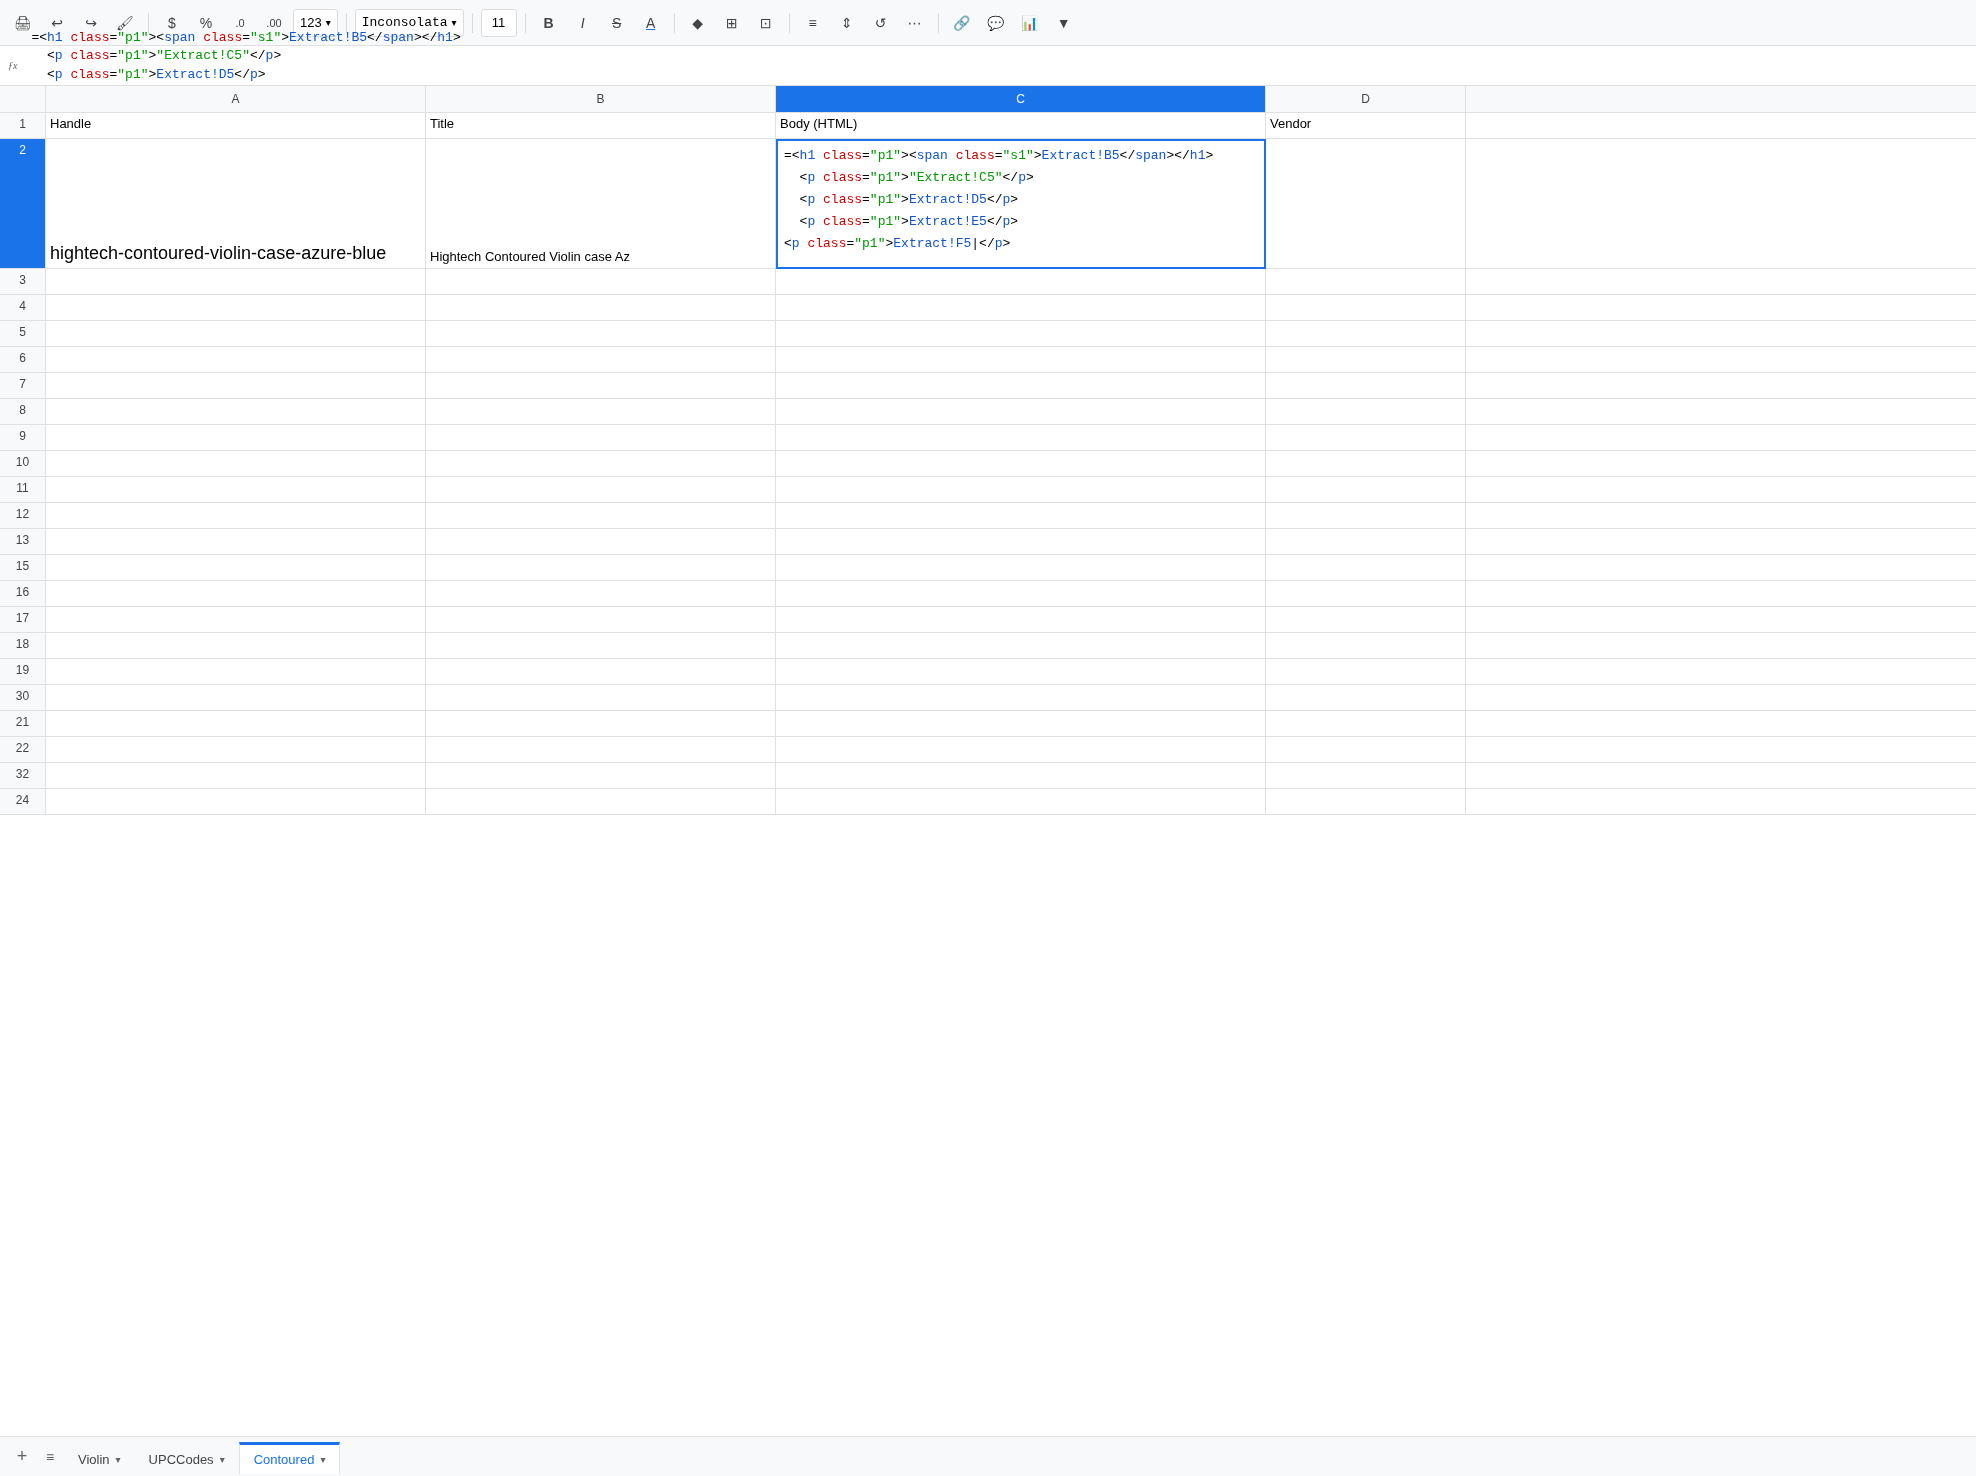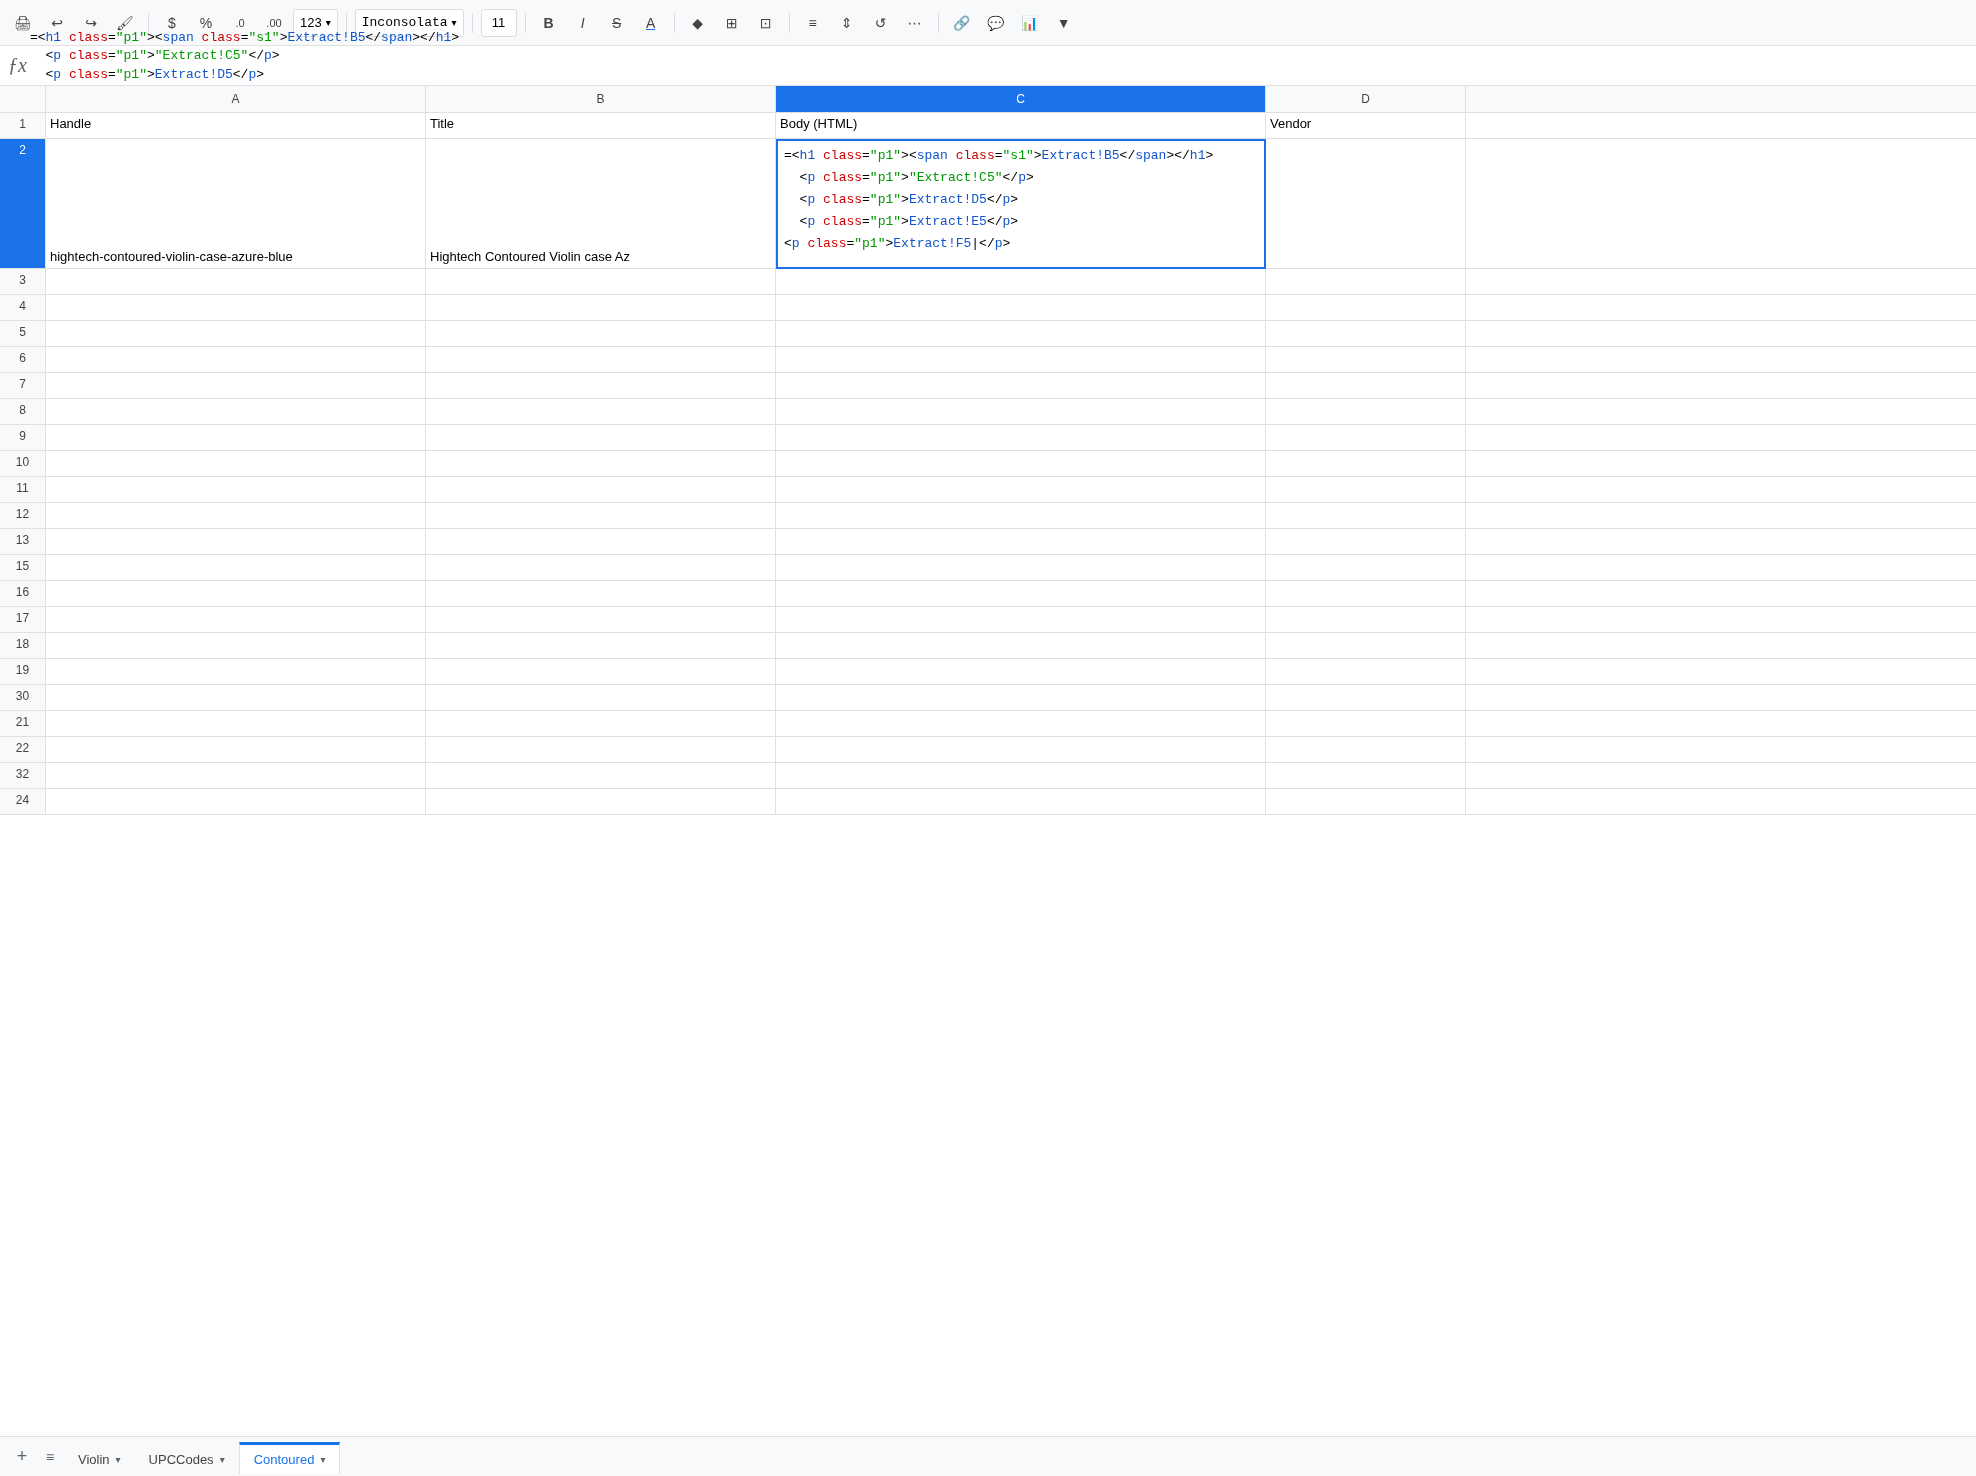--- a/index.html
+++ b/index.html
@@ -64,22 +64,22 @@
       display: flex;
       align-items: center;
       height: 40px;
       border-bottom: 1px solid #e0e0e0;
       background: #fff;
       padding: 0 8px;
     }
     .formula-icon {
       font-style: italic;
       color: #5f6368;
-      font-size: 20px;
-      margin-right: 3px;
+      font-size: 10px;
+      margin-right: 14px;
       font-family: serif;
     }
     .formula-content {
       flex: 1;
       font-family: 'Courier New', monospace;
       font-size: 13px;
       line-height: 1.4;
     }
     .formula-line { display: block; }
 
@@ -332,21 +332,21 @@
     <div class="sheet-row" style="min-height:26px;">
       <div class="row-num">1</div>
       <div class="sheet-cell col-a header-cell">Handle</div>
       <div class="sheet-cell col-b header-cell">Title</div>
       <div class="sheet-cell col-c header-cell">Body (HTML)</div>
       <div class="sheet-cell col-d header-cell">Vendor</div>
     </div>
 
     <div class="sheet-row" style="min-height:130px;">
       <div class="row-num selected">2</div>
-      <div class="sheet-cell col-a" style="font-size:13px;align-items:flex-end;padding-bottom:4px;">hightech-contoured-violin-case-azure-blue</div>
+      <div class="sheet-cell col-a" style="font-size:18px;align-items:flex-end;padding-bottom:4px;">hightech-contoured-violin-case-azure-blue</div>
       <div class="sheet-cell col-b" style="align-items:flex-end;padding-bottom:4px;">Hightech Contoured Violin case Az</div>
       <div class="sheet-cell col-c cell-c2" style="position:relative;overflow:visible;">
 
         <div class="cell-c2-overlay" style="font-family:'Courier New',monospace;font-size:13px;line-height:1.7;">
           <div>=&lt;<span style="color:#1155cc;">h1</span> <span style="color:#cc0000;">class</span>=<span style="color:#009900;">"p1"</span>&gt;&lt;<span style="color:#1155cc;">span</span> <span style="color:#cc0000;">class</span>=<span style="color:#009900;">"s1"</span>&gt;<span style="color:#1155cc;">Extract!B5</span>&lt;/<span style="color:#1155cc;">span</span>&gt;&lt;/<span style="color:#1155cc;">h1</span>&gt;</div>
           <div>&nbsp;&nbsp;&lt;<span style="color:#1155cc;">p</span> <span style="color:#cc0000;">class</span>=<span style="color:#009900;">"p1"</span>&gt;<span style="color:#009900;">"Extract!C5"</span>&lt;/<span style="color:#1155cc;">p</span>&gt;</div>
           <div>&nbsp;&nbsp;&lt;<span style="color:#1155cc;">p</span> <span style="color:#cc0000;">class</span>=<span style="color:#009900;">"p1"</span>&gt;<span style="color:#1155cc;">Extract!D5</span>&lt;/<span style="color:#1155cc;">p</span>&gt;</div>
           <div>&nbsp;&nbsp;&lt;<span style="color:#1155cc;">p</span> <span style="color:#cc0000;">class</span>=<span style="color:#009900;">"p1"</span>&gt;<span style="color:#1155cc;">Extract!E5</span>&lt;/<span style="color:#1155cc;">p</span>&gt;</div>
           <div>&lt;<span style="color:#1155cc;">p</span> <span style="color:#cc0000;">class</span>=<span style="color:#009900;">"p1"</span>&gt;<span style="color:#1155cc;">Extract!F5</span>|&lt;/<span style="color:#1155cc;">p</span>&gt;</div>
         </div>

